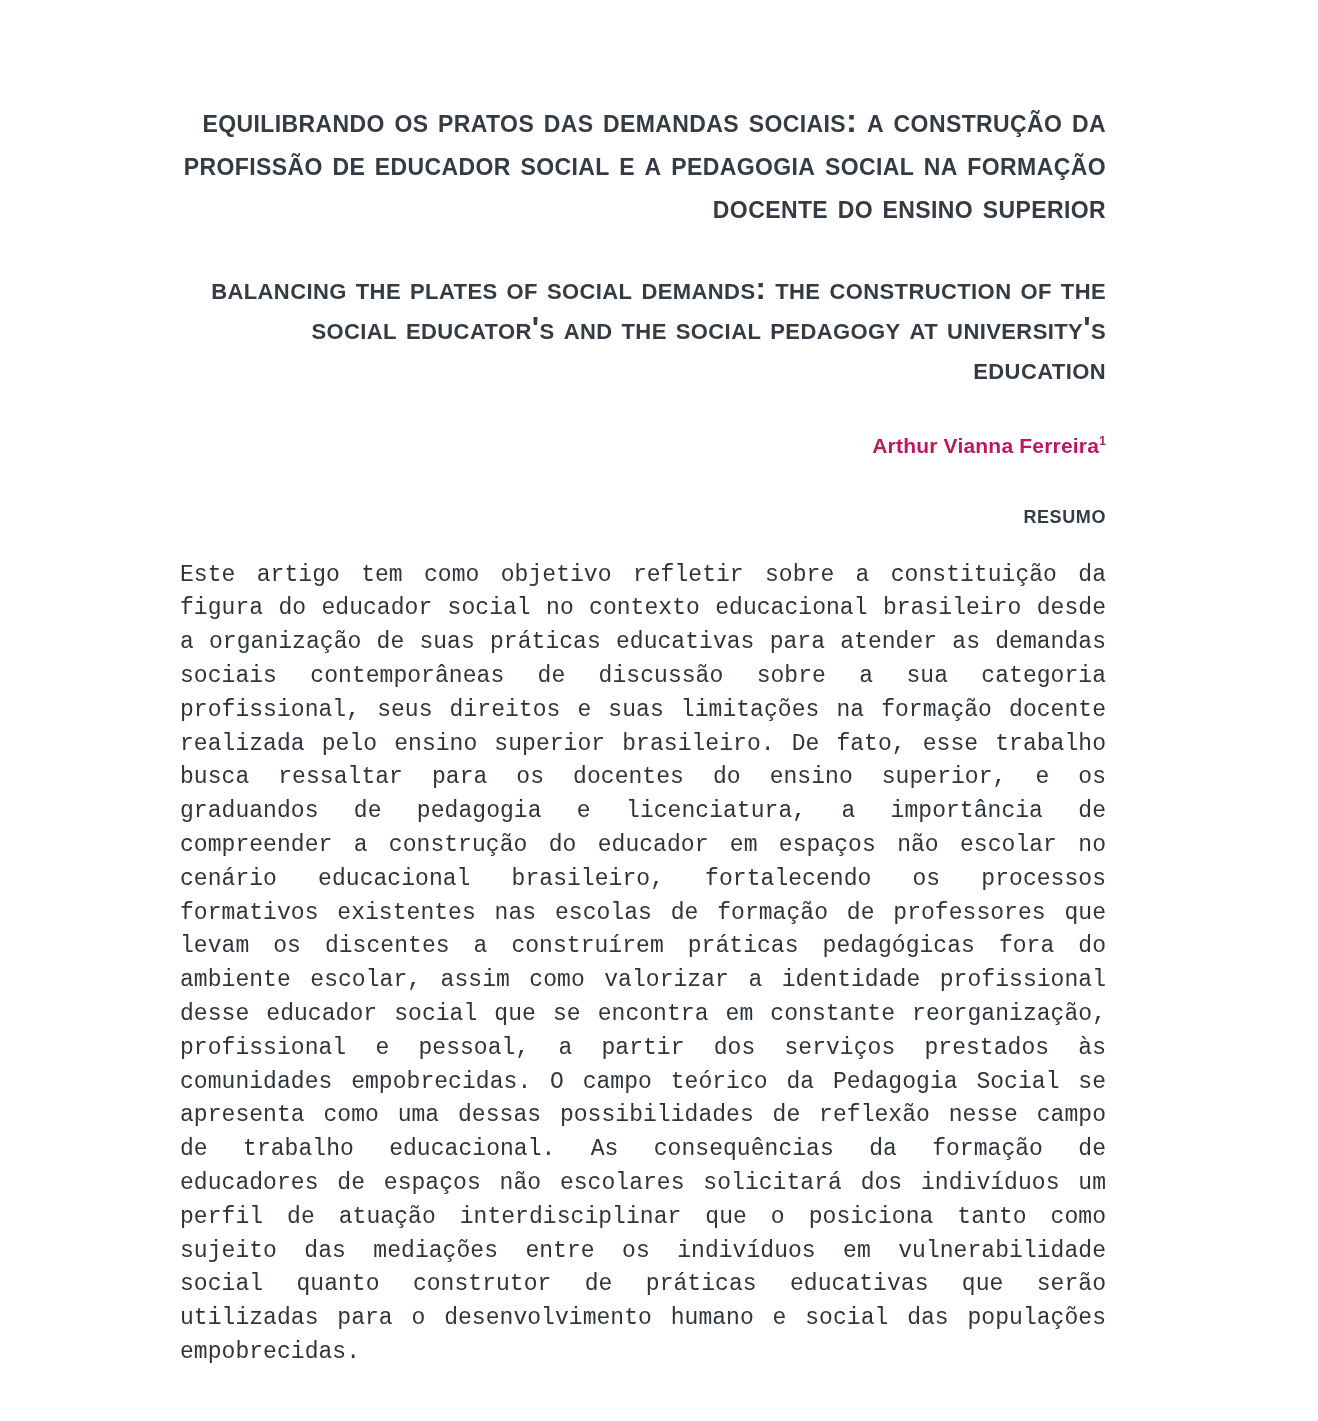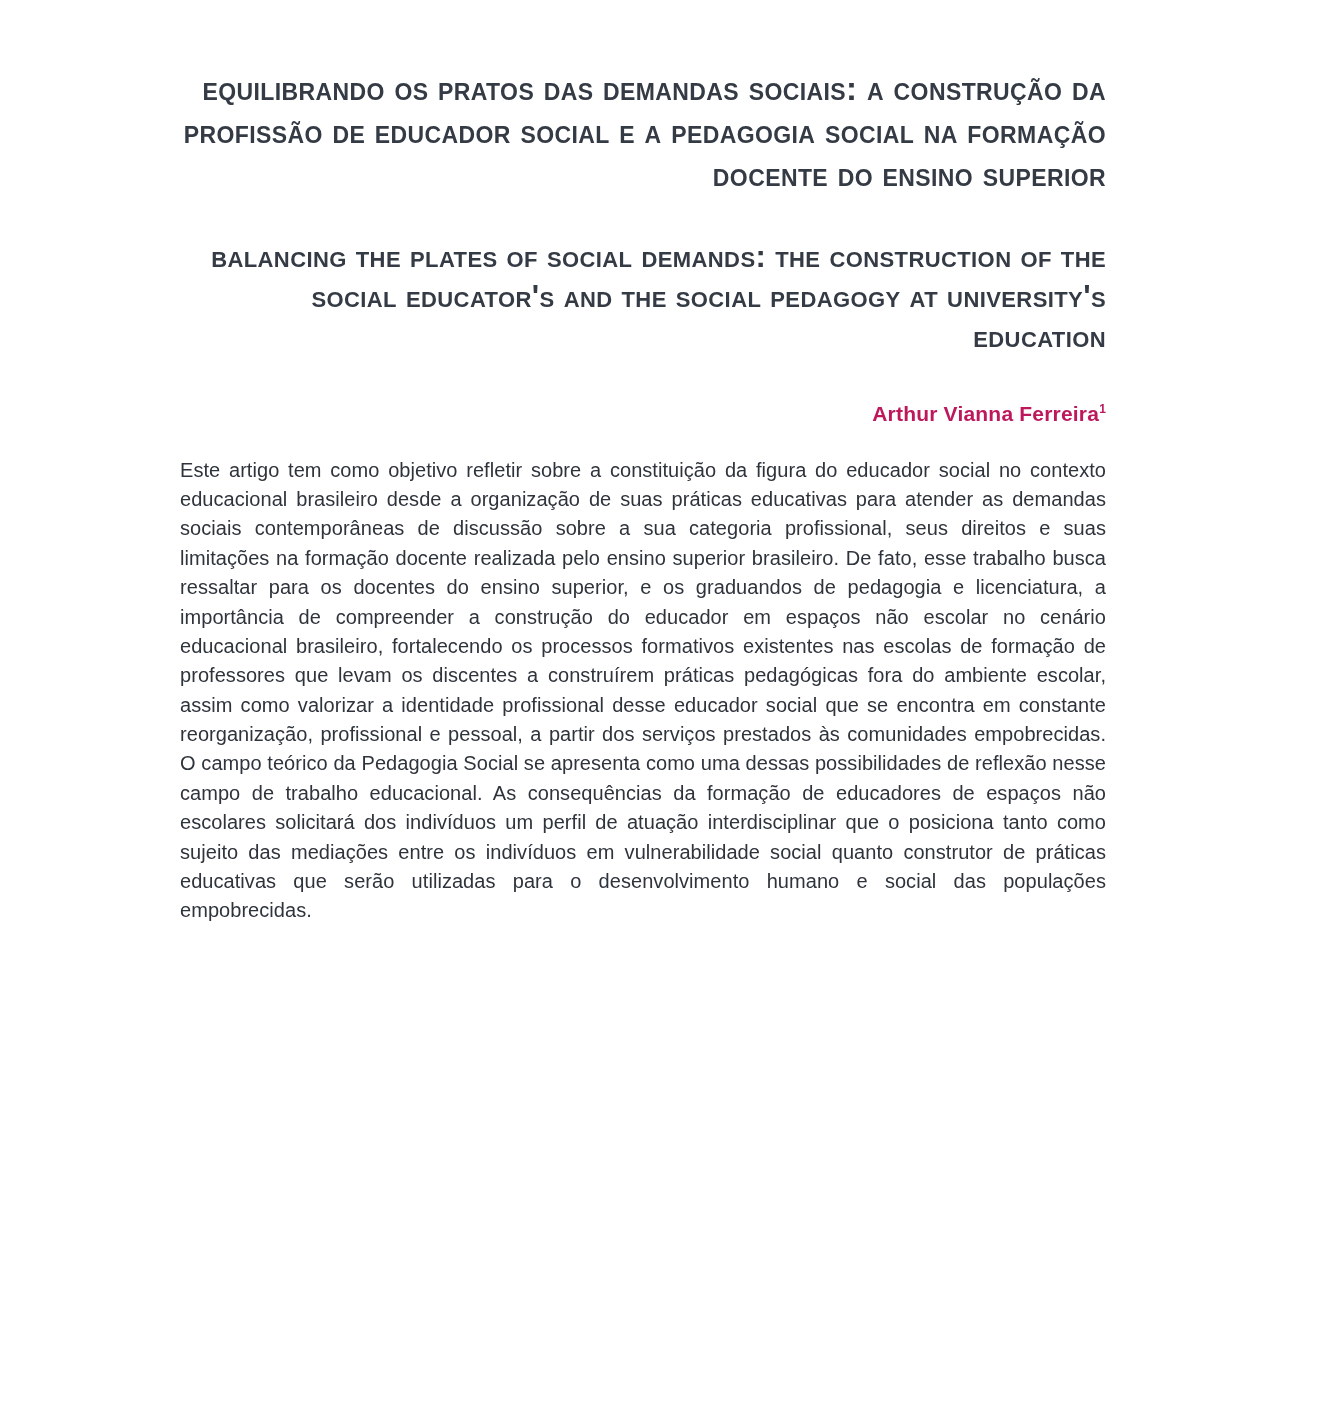--- a/index.html
+++ b/index.html
@@ -12,21 +12,21 @@
     height: 1421px;
     font-family: "Liberation Sans", sans-serif;
     color: #2b2f36;
     overflow: hidden;
   }
   .page {
     position: relative;
     width: 1318px;
     height: 1421px;
     box-sizing: border-box;
-    padding: 68px 212px 0 180px;
+    padding: 100px 212px 0 180px;
   }
   
   .title-block {
     text-align: right;
   }
   .title-pt, .title-en {
     margin: 0;
     font-weight: bold;
     color: #353b45;
     letter-spacing: 0.4px;
@@ -62,26 +62,27 @@
     text-align: right;
     font-size: 25px;
     font-weight: bold;
     color: #353b45;
     font-variant: small-caps;
     text-transform: lowercase;
     letter-spacing: 0.6px;
   }
   .abstract {
     margin-top: 30px;
-    font-size: 20px;
+    font-size: 23px;
     line-height: 1.47;
     text-align: justify;
     text-justify: inter-word;
     color: #2f343c;
     letter-spacing: 0.05px;
+    font-family: Liberation Mono, monospace;
   }
   .keywords {
     margin-top: 26px;
     font-size: 21.5px;
     line-height: 1.45;
     text-align: left;
     color: #2f343c;
   }
   .keywords .kw-label {
     font-style: italic;
@@ -94,17 +95,18 @@
 
   <div class="title-block">
     <h1 class="title-pt sc">Equilibrando os Pratos das Demandas Sociais: A Construção da Profissão de Educador Social e a Pedagogia Social na Formação Docente do Ensino Superior</h1>
     <h2 class="title-en sc">Balancing the Plates of Social Demands: The Construction of the Social Educator's and the Social Pedagogy at University's Education</h2>
   </div>
 
   <div class="author">
     <span>Arthur Vianna Ferreira</span><sup>1</sup>
   </div>
 
+  <div class="section-head">Resumo</div>
 
   <p class="abstract">Este artigo tem como objetivo refletir sobre a constituição da figura do educador social no contexto educacional brasileiro desde a organização de suas práticas educativas para atender as demandas sociais contemporâneas de discussão sobre a sua categoria profissional, seus direitos e suas limitações na formação docente realizada pelo ensino superior brasileiro. De fato, esse trabalho busca ressaltar para os docentes do ensino superior, e os graduandos de pedagogia e licenciatura, a importância de compreender a construção do educador em espaços não escolar no cenário educacional brasileiro, fortalecendo os processos formativos existentes nas escolas de formação de professores que levam os discentes a construírem práticas pedagógicas fora do ambiente escolar, assim como valorizar a identidade profissional desse educador social que se encontra em constante reorganização, profissional e pessoal, a partir dos serviços prestados às comunidades empobrecidas. O campo teórico da Pedagogia Social se apresenta como uma dessas possibilidades de reflexão nesse campo de trabalho educacional. As consequências da formação de educadores de espaços não escolares solicitará dos indivíduos um perfil de atuação interdisciplinar que o posiciona tanto como sujeito das mediações entre os indivíduos em vulnerabilidade social quanto construtor de práticas educativas que serão utilizadas para o desenvolvimento humano e social das populações empobrecidas.</p>
 
 
 </div>
 
 </body></html>

